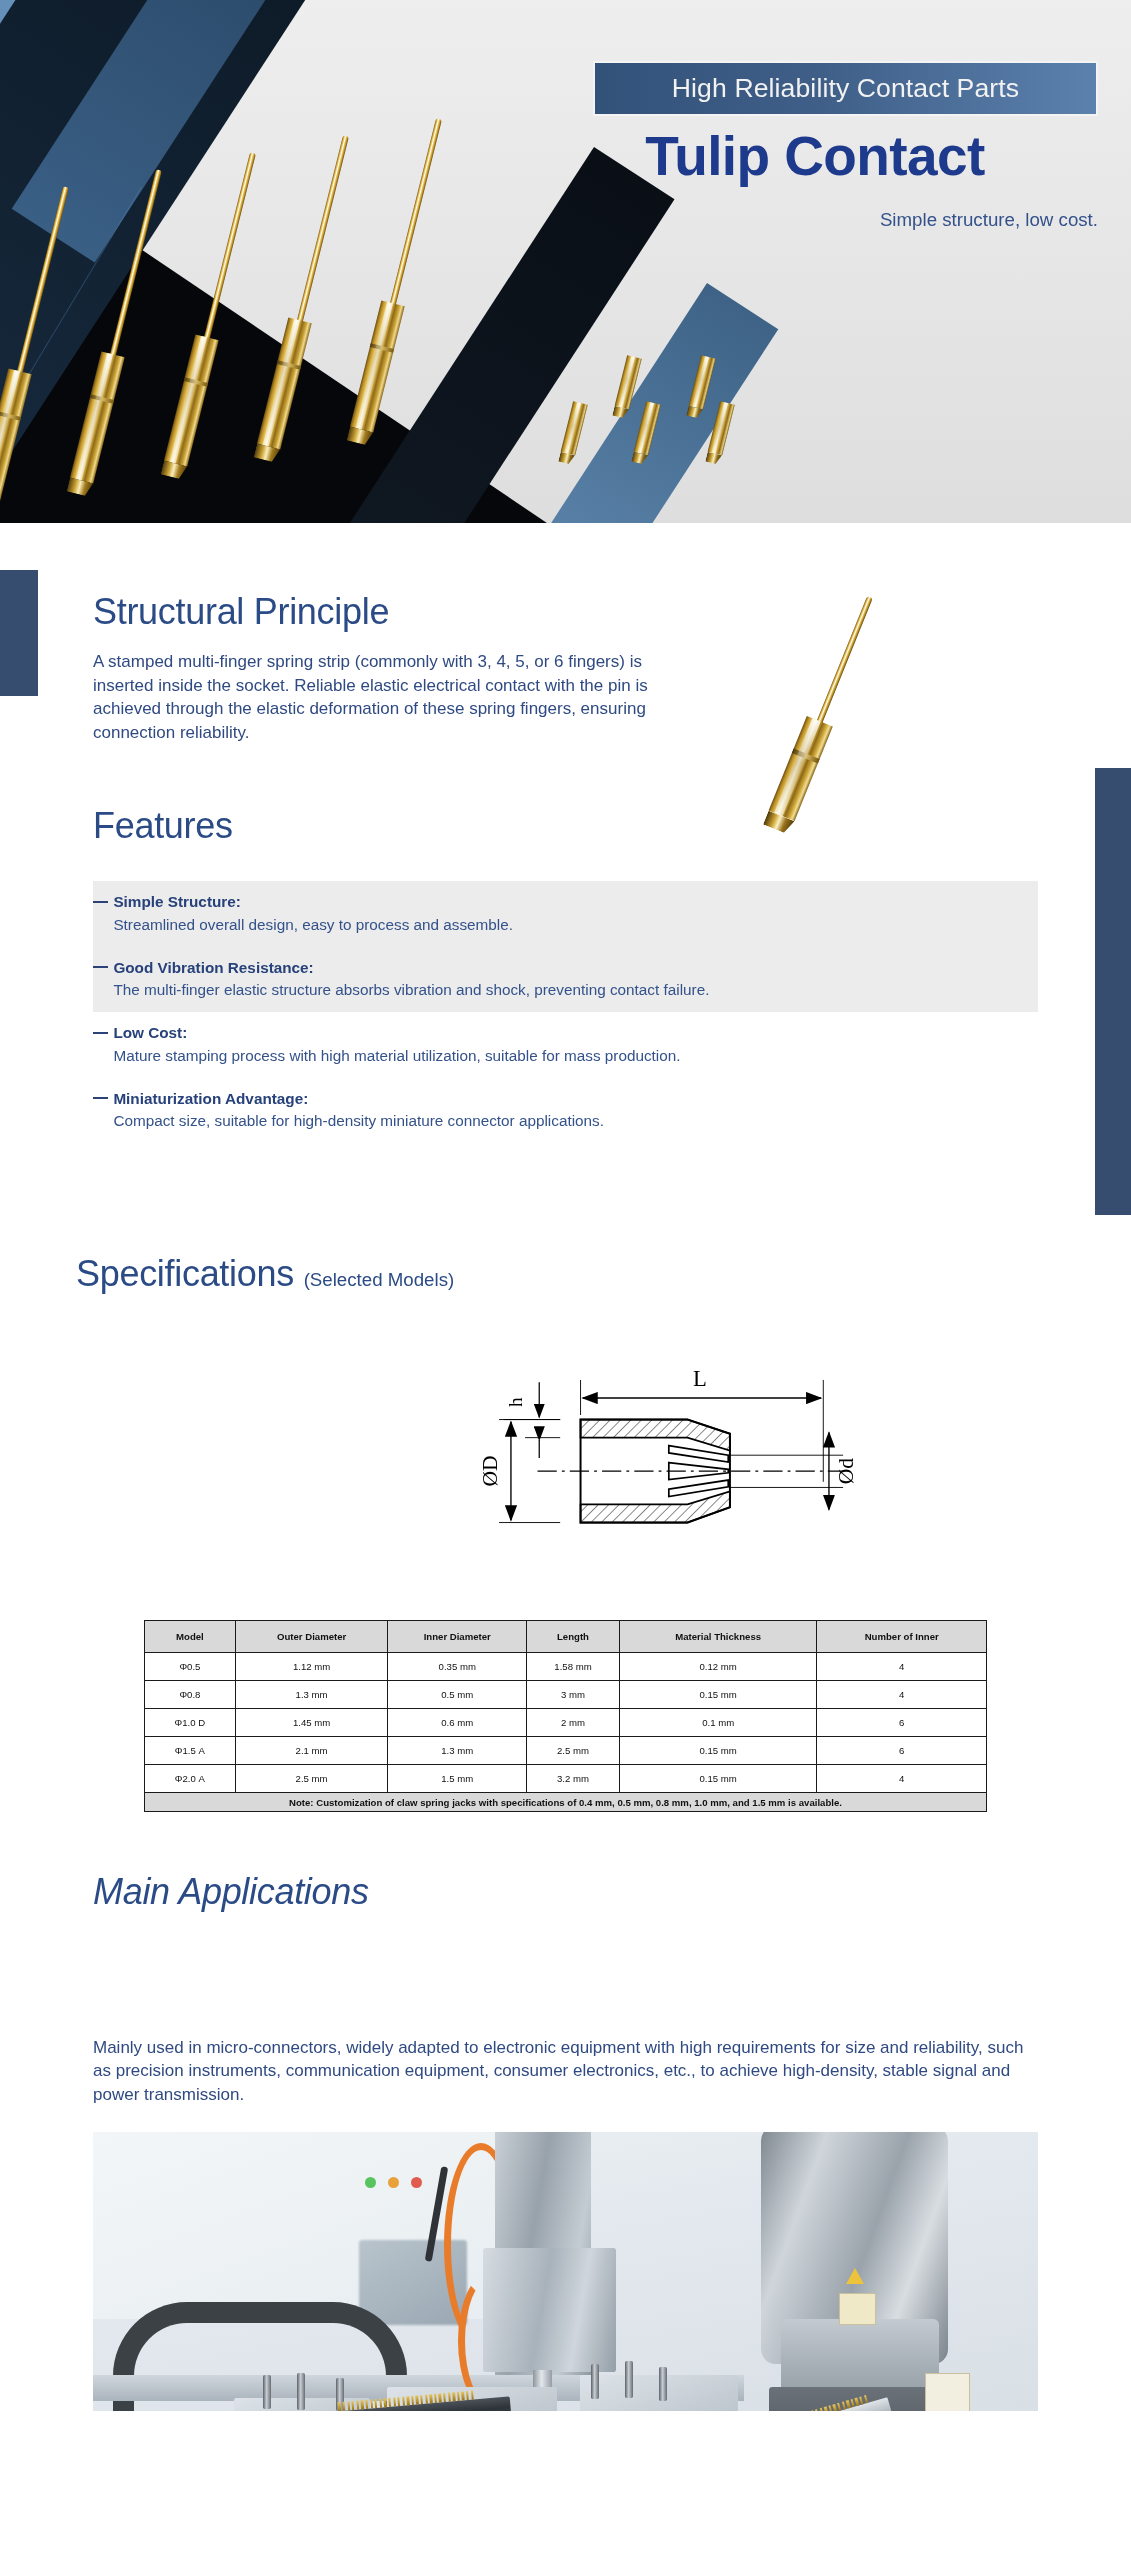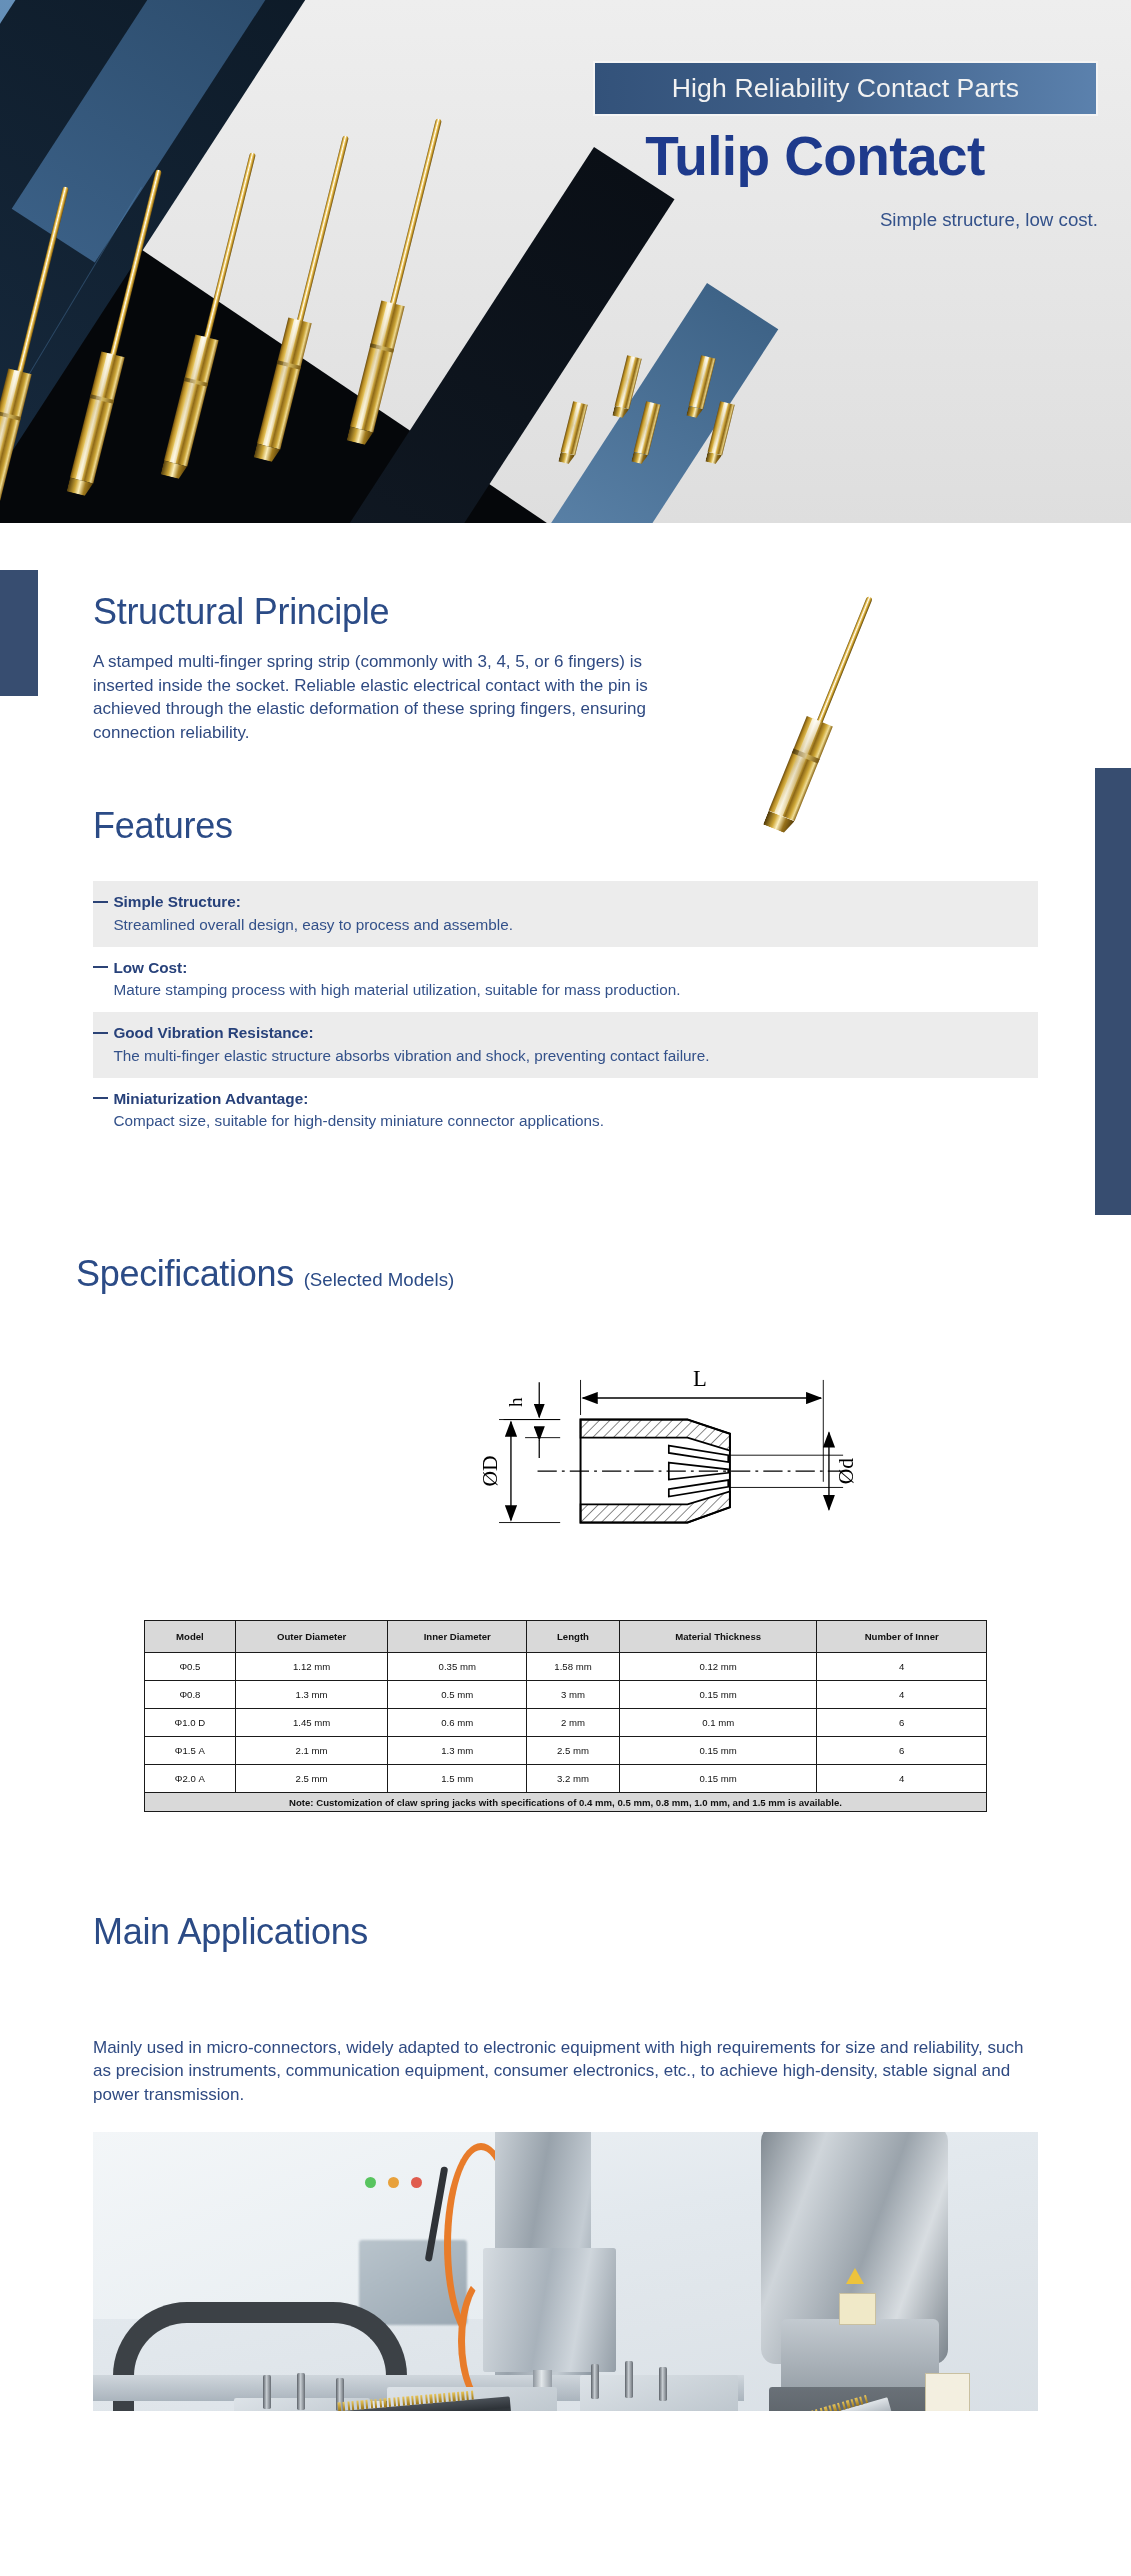--- a/index.html
+++ b/index.html
@@ -206,21 +206,21 @@
   }
   .spec-table td {
     font-size:9.6px; font-weight:400; height:28px; padding:2.3px 3.4px; background:#fff;
   }
   .spec-table td.note {
     background:#d9d9d9; font-size:9.6px; font-weight:700; height:19px; text-align:center;
   }
   .c-model{width:91px;} .c-od{width:153px;} .c-id{width:139px;}
   .c-len{width:93px;} .c-mt{width:198px;} .c-np{width:170px;}
 
-  #apps-title { position:absolute; left:93px; top:1912px; }
+  #apps-title { position:absolute; left:93px; top:1872px;font-style:italic; }
   #apps-text {
     position:absolute; left:93px; top:2036px; width:951px;
     font-size:17px; line-height:1.38; color:#2f4a82; font-weight:400;
   }
 
   
   .app-photo {
     position:absolute; left:93px; top:2132px; width:945px; height:323px;
     overflow:hidden;
     background:linear-gradient(170deg,#eef2f5 0%,#e3e9ee 35%,#dfe5ea 60%,#d7dee4 100%);
@@ -435,33 +435,33 @@
 <h2 class="section-title" id="features-title">Features</h2>
 
 <div class="feature-list">
   <div class="feature-row alt">
     <div class="feature-head">
       <span class="dash"></span>
       <span>Simple Structure:</span>
     </div>
     <div class="feature-desc">Streamlined overall design, easy to process and assemble.</div>
   </div>
+  <div class="feature-row alt">
+    <div class="feature-head">
+      <span class="dash"></span>
+      <span>Good Vibration Resistance:</span>
+    </div>
+    <div class="feature-desc">The multi-finger elastic structure absorbs vibration and shock, preventing contact failure.</div>
+  </div>
   <div class="feature-row">
     <div class="feature-head">
       <span class="dash"></span>
       <span>Low Cost:</span>
     </div>
     <div class="feature-desc">Mature stamping process with high material utilization, suitable for mass production.</div>
-  </div>
-  <div class="feature-row alt">
-    <div class="feature-head">
-      <span class="dash"></span>
-      <span>Good Vibration Resistance:</span>
-    </div>
-    <div class="feature-desc">The multi-finger elastic structure absorbs vibration and shock, preventing contact failure.</div>
   </div>
   <div class="feature-row">
     <div class="feature-head">
       <span class="dash"></span>
       <span>Miniaturization Advantage:</span>
     </div>
     <div class="feature-desc">Compact size, suitable for high-density miniature connector applications.</div>
   </div>
 </div>
 

